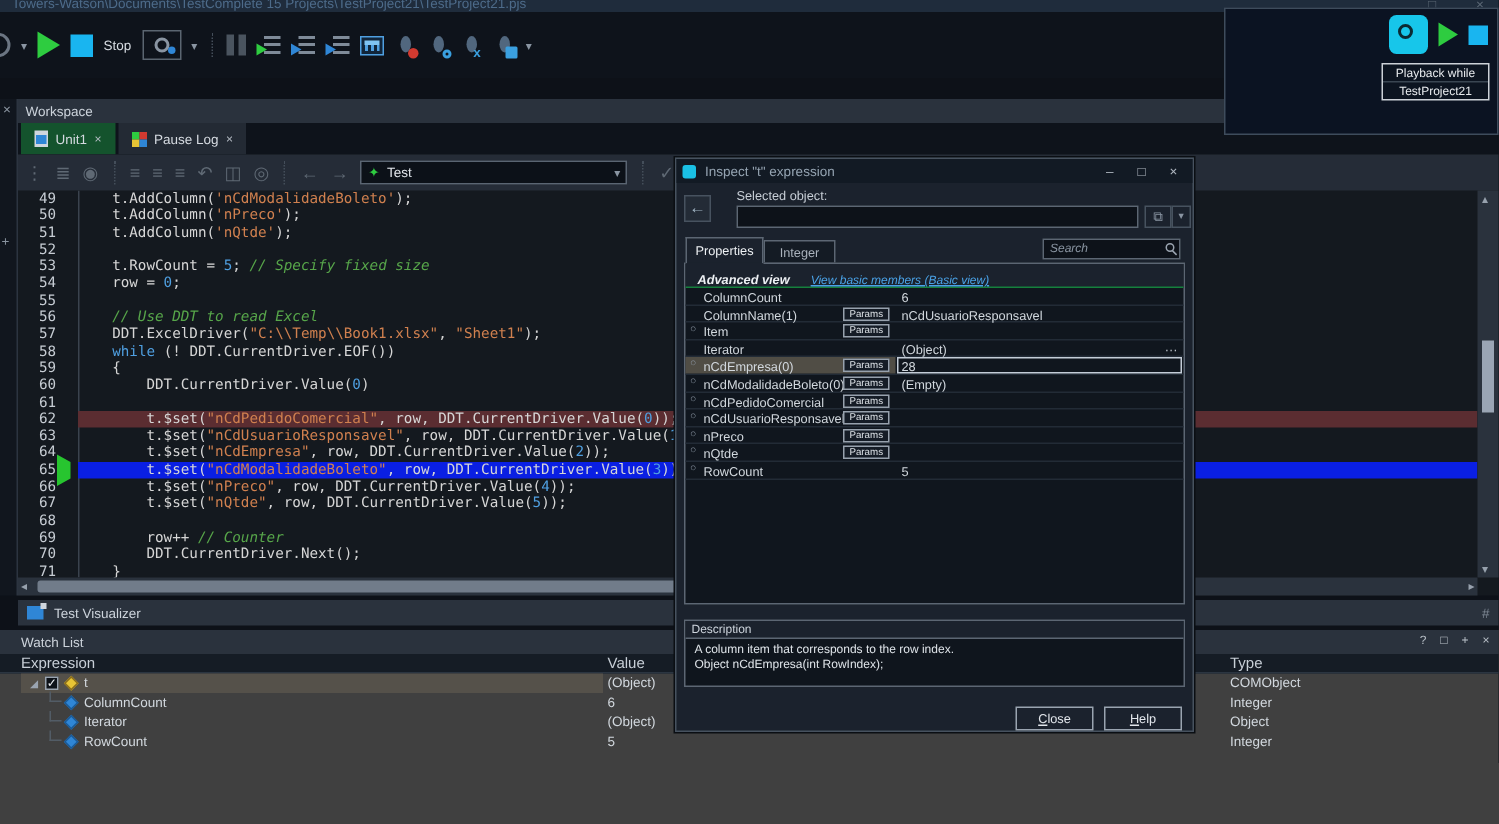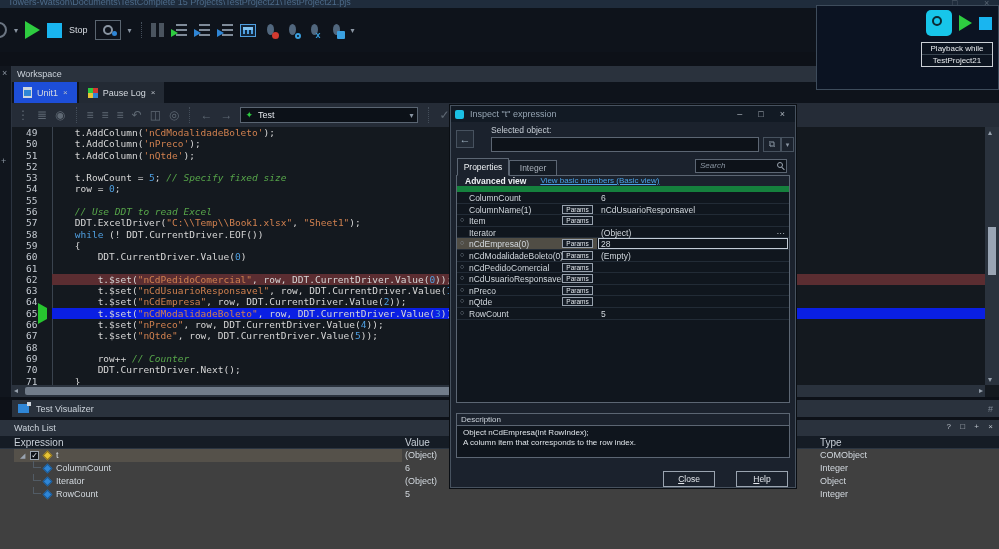--- a/index.html
+++ b/index.html
@@ -42,21 +42,21 @@
   .acc.list{border-radius:1px;background:#3aa0e0;height:8px;width:8px;}
 
   
   #leftstrip{left:0;top:66px;width:12px;height:331px;background:#11161e;border-right:1px solid #2c3440;font-size:9px;color:#8a94a0;}
   #leftstrip .x{position:absolute;left:2px;top:2px;}
   #leftstrip .p{position:absolute;left:1px;top:90px;}
   #wsbar{left:12px;top:66px;width:933px;height:16px;background:#2a323d;display:flex;align-items:center;}
   #wsbar span{font-size:9px;color:#ccd3db;padding-left:5px;}
   #tabsrow{left:12px;top:82px;width:987px;height:21px;background:#0e131b;display:flex;align-items:flex-end;gap:2px;padding-left:2px;}
   .tab{height:21px;display:flex;align-items:center;gap:5px;padding:0 9px;font-size:9px;color:#d5dae0;background:#232a34;}
-  .tab.active{background:#1d4ed8;}
+  .tab.active{background:#14532d;}
   .tab .x{color:#b7bec6;font-size:8px;}
   .pageico{width:9px;height:11px;background:#cfd6de;position:relative;}
   .pageico:after{content:"";position:absolute;left:1px;top:3px;width:7px;height:6px;background:#2f86d6;}
   .logico{width:10px;height:10px;display:grid;grid-template-columns:5px 5px;grid-template-rows:5px 5px;}
   .logico i:nth-child(1){background:#2ecc40;}.logico i:nth-child(2){background:#d23a30;}
   .logico i:nth-child(3){background:#e7c435;}.logico i:nth-child(4){background:#2f86d6;}
 
   
   #editorpanel{left:12px;top:103px;width:987px;height:294px;background:#14191f;}
   #edtoolbar{position:absolute;left:0;top:0;width:987px;height:24px;background:#252c37;display:flex;align-items:center;gap:8px;padding-left:5px;color:#5f6974;font-size:12px;}
@@ -124,37 +124,37 @@
   .copybtn{position:absolute;left:312px;top:31px;width:18px;height:15px;border:1px solid #47525f;color:#8a95a2;font-size:9px;text-align:center;line-height:13px;}
   .copycaret{position:absolute;left:330px;top:31px;width:13px;height:15px;border:1px solid #47525f;color:#8a95a2;font-size:7px;text-align:center;line-height:13px;}
   .dtab{position:absolute;top:52px;height:18px;font-size:8.5px;display:flex;align-items:center;justify-content:center;border:1px solid #5c6673;}
   #tabProps{left:6px;width:52px;background:#1b222d;color:#eef1f4;border-bottom-color:#1b222d;z-index:2;}
   #tabMeth{left:58px;width:48px;background:#141b24;color:#aab2bc;top:54px;height:16px;}
   #dsearch{position:absolute;right:8px;top:53px;width:92px;height:14px;background:#0d1219;border:1px solid #5c6673;}
   #dsearch .ph{position:absolute;left:4px;top:1px;font-size:8px;font-style:italic;color:#8a95a2;}
   .magico{position:absolute;right:3px;top:2px;width:6px;height:6px;border:1px solid #9aa4b0;border-radius:50%;}
   .magico:after{content:"";position:absolute;right:-3px;bottom:-2px;width:4px;height:1px;background:#9aa4b0;transform:rotate(45deg);}
   #dframe{position:absolute;left:5px;top:69px;width:334px;height:228px;border:1px solid #5c6673;background:#10161e;}
-  #advrow{height:16px;background:#1b222d;border-bottom:6px solid #15803d;display:flex;align-items:flex-start;gap:14px;padding-left:8px;}
+  #advrow{height:16px;background:#1b222d;border-bottom:1px solid #15803d;display:flex;align-items:flex-end;gap:14px;padding-left:8px;font-style:italic;}
   #advrow .a{font-size:8.5px;font-weight:bold;color:#eef1f4;}
   #advrow .l{font-size:8px;color:#4aa3e8;text-decoration:underline;}
   .grow{position:relative;height:11.6px;border-bottom:1px solid #222b36;font-size:8.5px;color:#d2d8de;}
   .grow .nsel{position:absolute;left:0;top:0;width:140px;height:11px;background:#504d45;}
   .grow .dot{position:absolute;left:3px;top:1px;font-size:7px;color:#8a95a2;}
   .grow .nm{position:absolute;left:12px;top:1px;}
   .pbtn{position:absolute;left:105px;top:1px;width:31px;height:9px;border:1px solid #97a1ad;background:#151c26;color:#dfe4e9;font-size:6.5px;text-align:center;line-height:8px;}
   .grow .val{position:absolute;left:144px;top:1px;}
   .grow .valbox{position:absolute;left:141px;top:0;width:190px;height:11px;border:1px solid #c4cdd8;}
   .grow .ell{position:absolute;right:4px;top:1px;color:#c2c9d0;}
   #ddesc{position:absolute;left:5px;top:307px;width:334px;height:45px;border:1px solid #5c6673;background:#0f151d;}
   #ddesc .h{height:12px;background:#1b222d;border-bottom:1px solid #5c6673;font-size:8px;color:#ccd3db;padding-left:4px;line-height:12px;}
   #ddesc .b{padding:2px 6px;font-size:8px;color:#dfe4e9;line-height:10px;}
   .dbtn{position:absolute;top:365px;width:52px;height:16px;background:#1b222d;border:1px solid #9aa4b0;color:#e2e6eb;font-size:8.5px;text-align:center;line-height:14px;display:block;}
   .dbtn::first-letter{text-decoration:underline;}
-  #btnClose{right:80px;}
+  #btnClose{right:66px;}
   #btnHelp{right:7px;}
 
   
   #overlay{left:816px;top:5px;width:183px;height:85px;background:#0b1322;border:1px solid #3e4c5c;z-index:60;}
   #overlay .badge{position:absolute;right:46px;top:4px;width:26px;height:26px;background:#17c6ea;border-radius:5px;}
   #overlay .badge i{position:absolute;left:6px;top:6px;width:10px;height:10px;border:2px solid #0b2a33;border-radius:50%;}
   #overlay .oplay{position:absolute;right:26px;top:9px;width:0;height:0;border-left:13px solid #2ecc40;border-top:8px solid transparent;border-bottom:8px solid transparent;}
   #overlay .ostop{position:absolute;right:6px;top:11px;width:13px;height:13px;background:#19b5f0;}
   #tooltip{position:absolute;right:5px;top:36px;width:72px;border:1px solid #ccd1d7;background:#0c1420;font-size:8px;color:#e8ebee;text-align:center;}
   #tooltip .l1{border-bottom:1px solid #3a4652;padding:1px 0;}
@@ -452,22 +452,22 @@
         <div class="grow">
           <span class="dot">○</span>
           <span class="nm">RowCount</span>
           <span class="val">5</span>
         </div>
       </div>
   </div>
   <div id="ddesc">
     <div class="h">Description</div>
     <div class="b">
+      <div>A column item that corresponds to the row index.</div>
       <div>Object nCdEmpresa(int RowIndex);</div>
-      <div>A column item that corresponds to the row index.</div>
     </div>
   </div>
   <span class="dbtn" id="btnClose">Close</span>
   <span class="dbtn" id="btnHelp">Help</span>
 </div>
 
 <div class="abs" id="overlay">
   <span class="badge">
       <i></i>
     </span>

